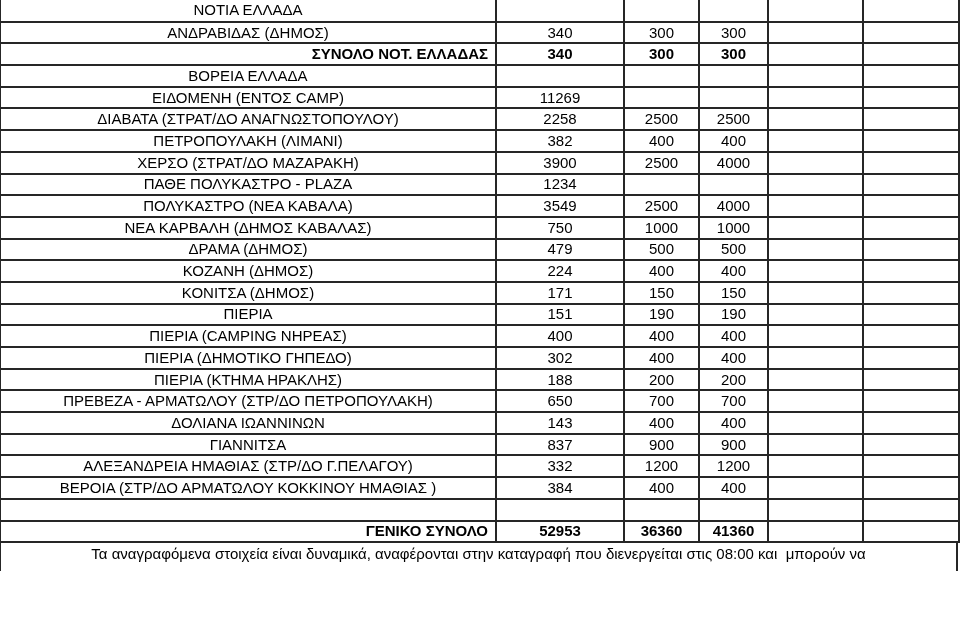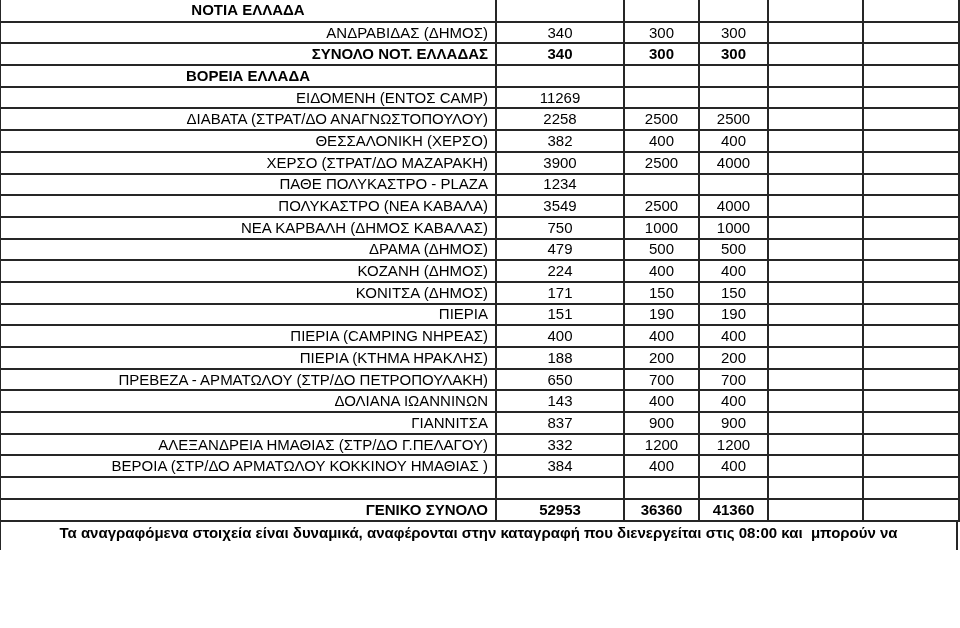--- a/index.html
+++ b/index.html
@@ -31,34 +31,34 @@
     height:21.7px;
     box-sizing:border-box;
     font-size:15px;
     line-height:18px;
     vertical-align:middle;
     padding:0 7px;
     white-space:nowrap;
     overflow:hidden;
   }
   td.num{text-align:center;padding:0 2px;}
-  tr.data td.name{text-align:right;font-weight:400;}
-  tr.section td.name{text-align:center;font-weight:700;}
+  tr.data td.name{text-align:center;font-weight:400;}
+  tr.section td.name{text-align:center;font-weight:400;}
   tr.total td.name{text-align:right;font-weight:700;}
   tr.total td.num{font-weight:700;}
   tbody tr:first-child td{border-top:none;}
   .footer{
     width:959px;
     box-sizing:border-box;
     height:28px;
     overflow:hidden;
     border-left:2px solid var(--border);
     border-right:2px solid var(--border);
     text-align:center;
-    font-weight:700;
+    font-weight:400;
     font-size:15px;
     line-height:20px;
     padding-top:1px;
   }
   .footer .fl{white-space:pre;}
 </style>
 </head>
 <body>
 
 <div class="sheet">
@@ -114,21 +114,21 @@
   </tr>
         <tr class="data">
     <td class="name">ΔΙΑΒΑΤΑ (ΣΤΡΑΤ/ΔΟ ΑΝΑΓΝΩΣΤΟΠΟΥΛΟΥ)</td>
     <td class="num">2258</td>
     <td class="num">2500</td>
     <td class="num">2500</td>
     <td class="num"></td>
     <td class="num"></td>
   </tr>
         <tr class="data">
-    <td class="name">ΘΕΣΣΑΛΟΝΙΚΗ (ΧΕΡΣΟ)</td>
+    <td class="name">ΠΕΤΡΟΠΟΥΛΑΚΗ (ΛΙΜΑΝΙ)</td>
     <td class="num">382</td>
     <td class="num">400</td>
     <td class="num">400</td>
     <td class="num"></td>
     <td class="num"></td>
   </tr>
         <tr class="data">
     <td class="name">ΧΕΡΣΟ (ΣΤΡΑΤ/ΔΟ ΜΑΖΑΡΑΚΗ)</td>
     <td class="num">3900</td>
     <td class="num">2500</td>
@@ -188,20 +188,28 @@
     <td class="name">ΠΙΕΡΙΑ</td>
     <td class="num">151</td>
     <td class="num">190</td>
     <td class="num">190</td>
     <td class="num"></td>
     <td class="num"></td>
   </tr>
         <tr class="data">
     <td class="name">ΠΙΕΡΙΑ (CAMPING ΝΗΡΕΑΣ)</td>
     <td class="num">400</td>
+    <td class="num">400</td>
+    <td class="num">400</td>
+    <td class="num"></td>
+    <td class="num"></td>
+  </tr>
+        <tr class="data">
+    <td class="name">ΠΙΕΡΙΑ (ΔΗΜΟΤΙΚΟ ΓΗΠΕΔΟ)</td>
+    <td class="num">302</td>
     <td class="num">400</td>
     <td class="num">400</td>
     <td class="num"></td>
     <td class="num"></td>
   </tr>
         <tr class="data">
     <td class="name">ΠΙΕΡΙΑ (ΚΤΗΜΑ ΗΡΑΚΛΗΣ)</td>
     <td class="num">188</td>
     <td class="num">200</td>
     <td class="num">200</td>

